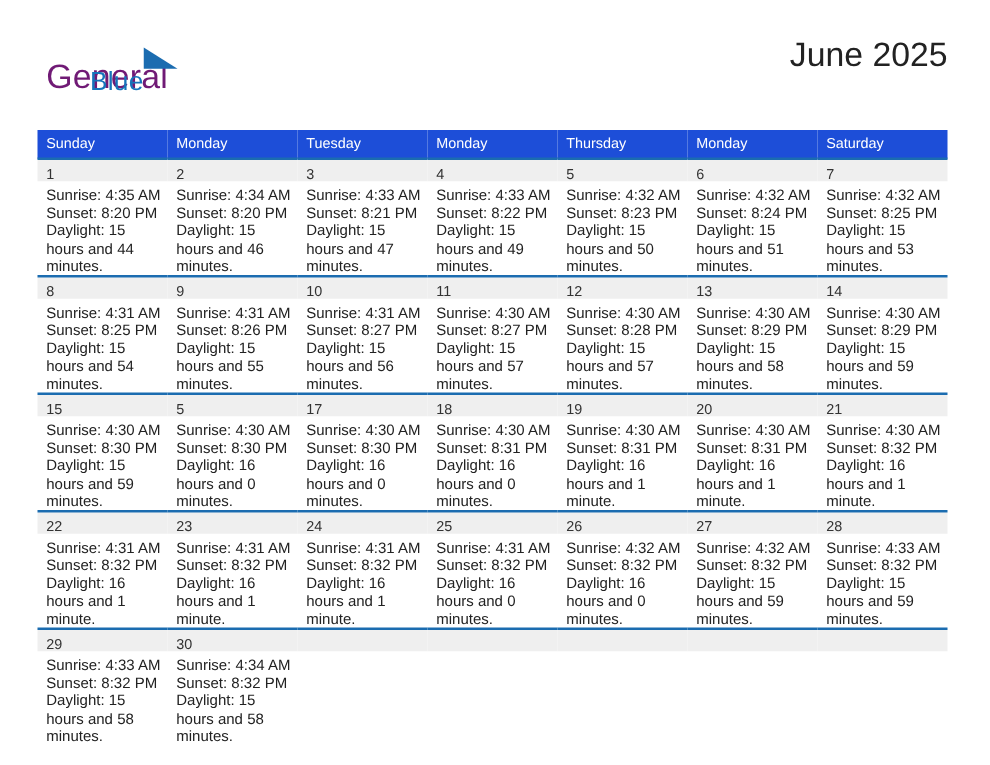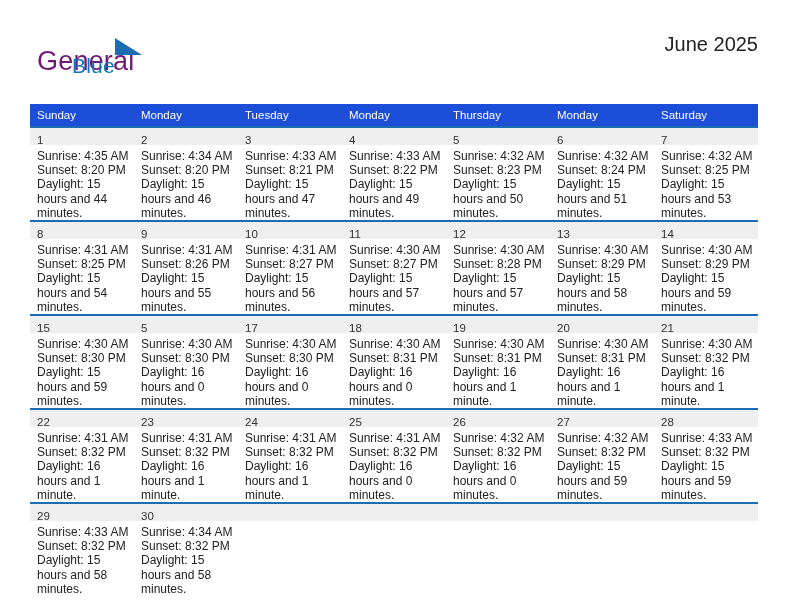--- a/index.html
+++ b/index.html
@@ -65,21 +65,21 @@
     border-top: 17px solid transparent;
   }
 
   .title-block {
     position: absolute;
     right: 0;
     top: 0;
     text-align: right;
   }
   .cal-title {
-    font-size: 20px;
+    font-size: 27px;
     color: #222222;
     line-height: 32px;
     white-space: nowrap;
   }
   .cal-subtitle {
     font-size: 14.5px;
     color: #222222;
     line-height: 20px;
     margin-top: 8px;
     white-space: nowrap;

